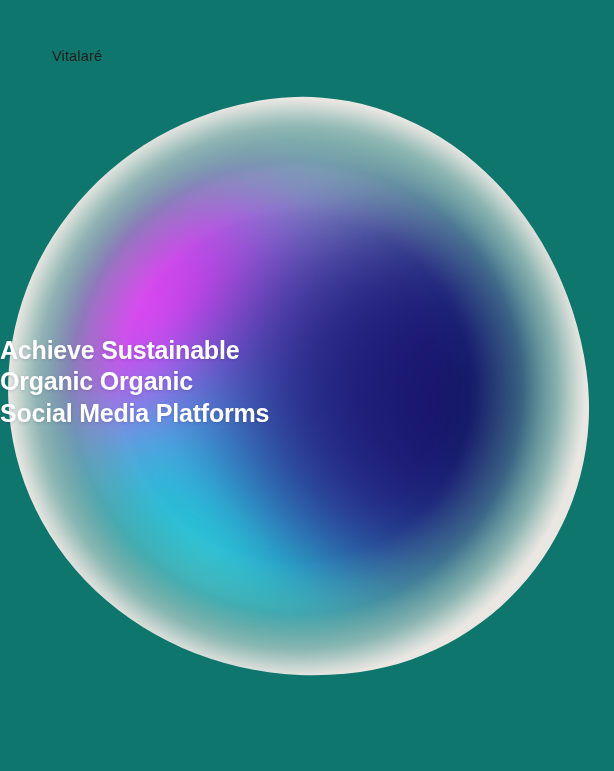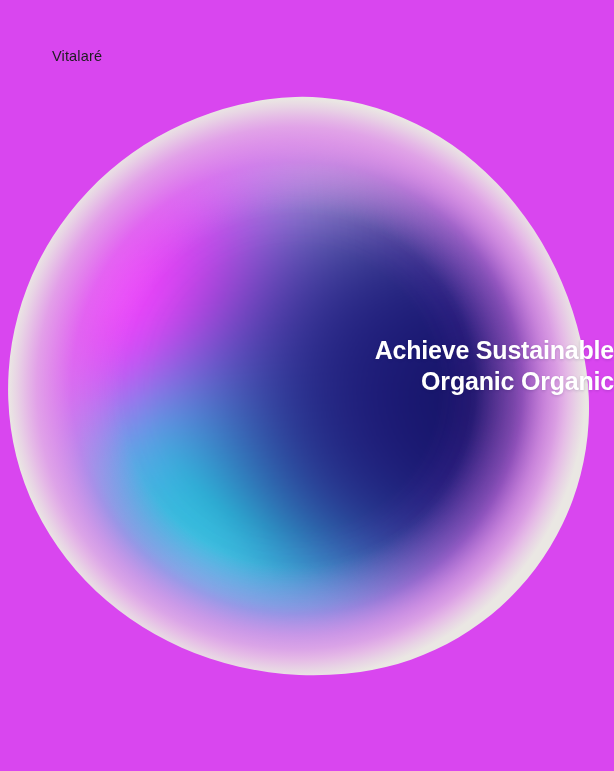--- a/index.html
+++ b/index.html
@@ -12,21 +12,21 @@
     height: 771px;
     overflow: hidden;
     font-family: "Liberation Sans", sans-serif;
     background: #eae7e3;
   }
 
   .page {
     position: relative;
     width: 614px;
     height: 771px;
-    background: #d946ef;
+    background: #0f766e;
     overflow: hidden;
   }
 
   
   .brand {
     position: absolute;
     left: 52px;
     top: 48px;
     font-size: 14.5px;
     font-weight: 400;
@@ -122,21 +122,21 @@
                 rgba(234,231,227,1) 100%);
   }
 
   
   .headline {
     position: absolute;
     left: 0;
     right: 0;
     top: 318px;
     z-index: 20;
-    text-align: right;
+    text-align: left;
     color: #ffffff;
     font-size: 25px;
     font-weight: 700;
     line-height: 31.5px;
     letter-spacing: -0.2px;
     text-shadow: 0 1px 3px rgba(30, 20, 70, 0.18);
   }
   .headline .hl-line {
     display: block;
     white-space: nowrap;
@@ -152,15 +152,16 @@
   <div class="blob-stage">
     <div class="blob">
       <div class="blob-inner"></div>
     </div>
     <div class="blob-feather"></div>
   </div>
 
   <h1 class="headline">
     <span class="hl-line">Achieve Sustainable</span>
     <span class="hl-line">Organic Organic</span>
+    <span class="hl-line">Social Media Platforms</span>
   </h1>
 
 </div>
 
 </body></html>

